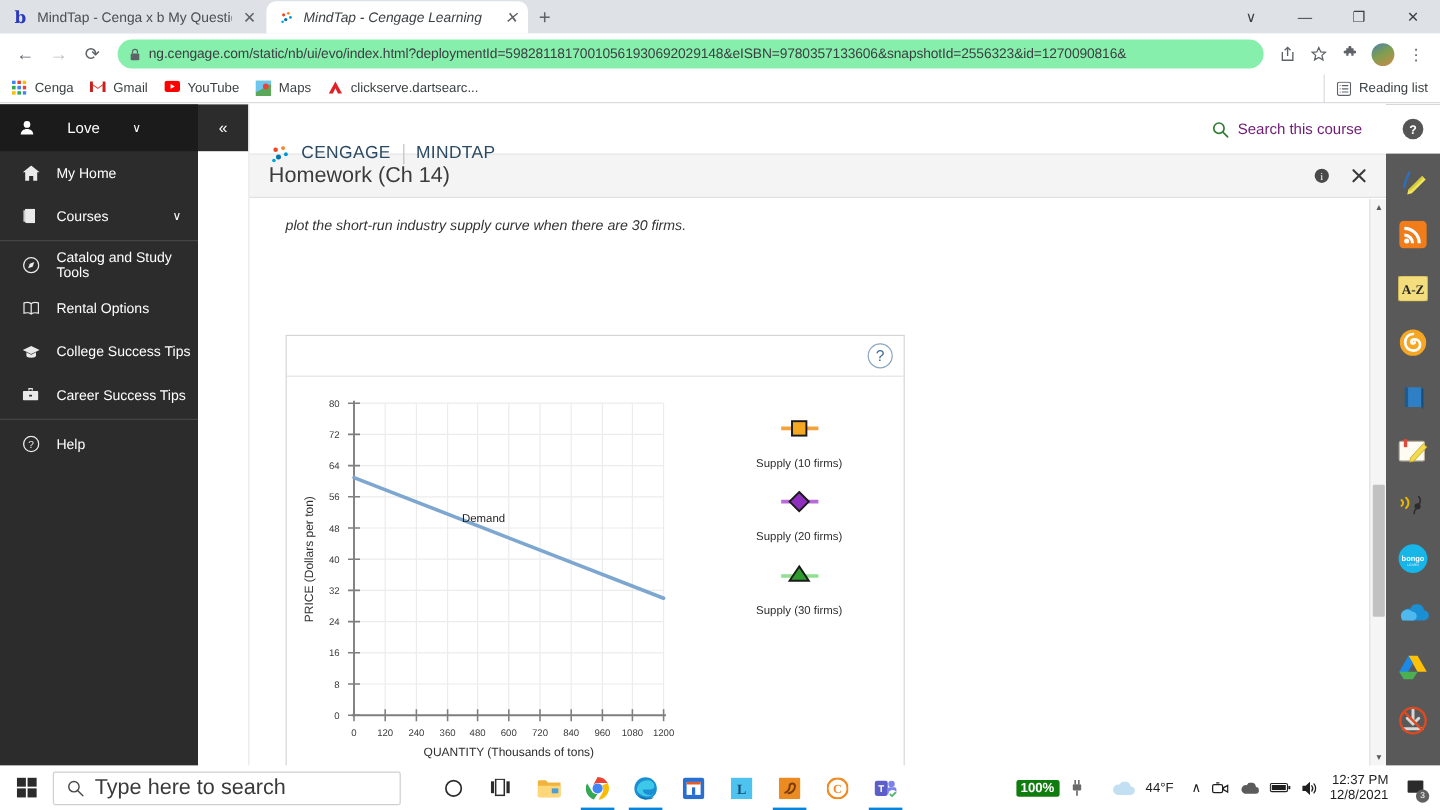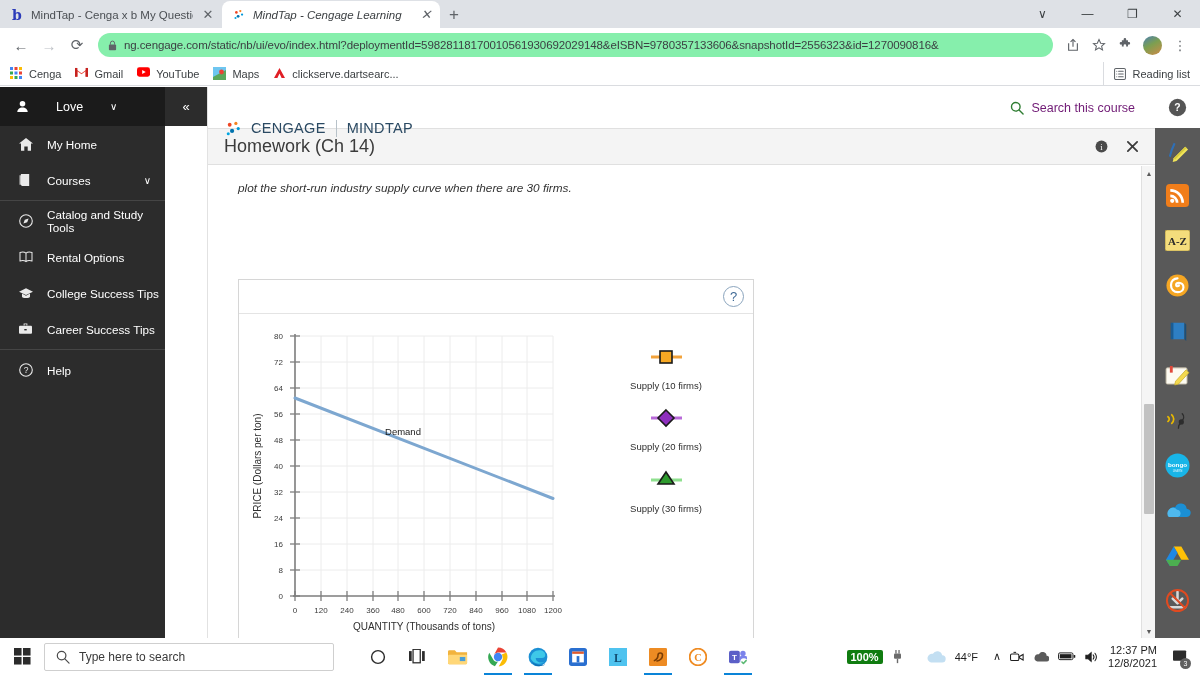--- a/index.html
+++ b/index.html
@@ -224,21 +224,21 @@
     position: absolute; bottom: 0; left: 0; width: 1200px; height: 37px;
     background: #ffffff; display: flex; align-items: center;
   }
   .tb-start {
     width: 44px; height: 37px; display: flex; align-items: center;
     justify-content: center; cursor: pointer;
   }
   .tb-search {
     width: 290px; height: 28px; background: #ffffff; border: 1px solid #cfcfcf;
     border-radius: 2px; display: flex; align-items: center; gap: 9px;
-    padding-left: 11px; font-size: 12px; color: #3a3a3a; cursor: text;
+    padding-left: 11px; font-size: 18px; color: #3a3a3a; cursor: text;
   }
   .tb-app {
     width: 40px; height: 37px; display: flex; align-items: center;
     justify-content: center; cursor: pointer; position: relative;
   }
   .tb-app.active::after {
     content: ''; position: absolute; bottom: 0; left: 6px; width: 28px;
     height: 2px; background: #0a84d8;
   }
   .tray {

